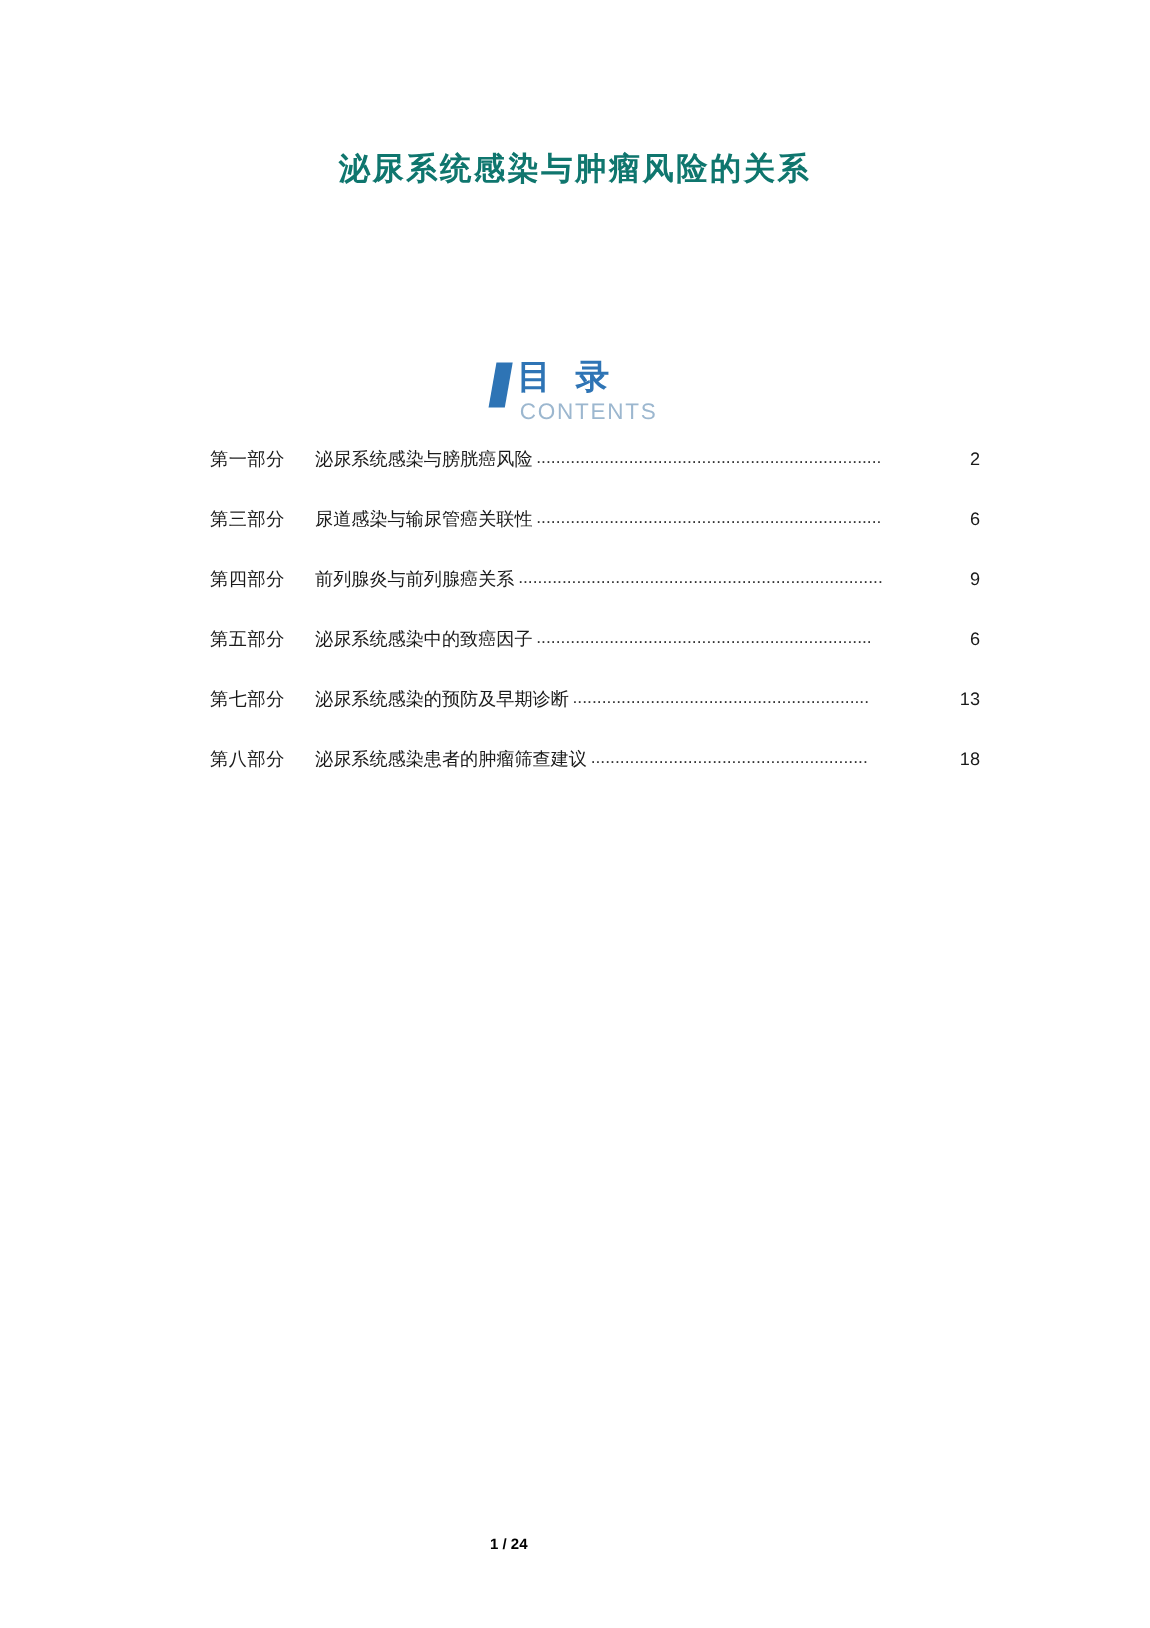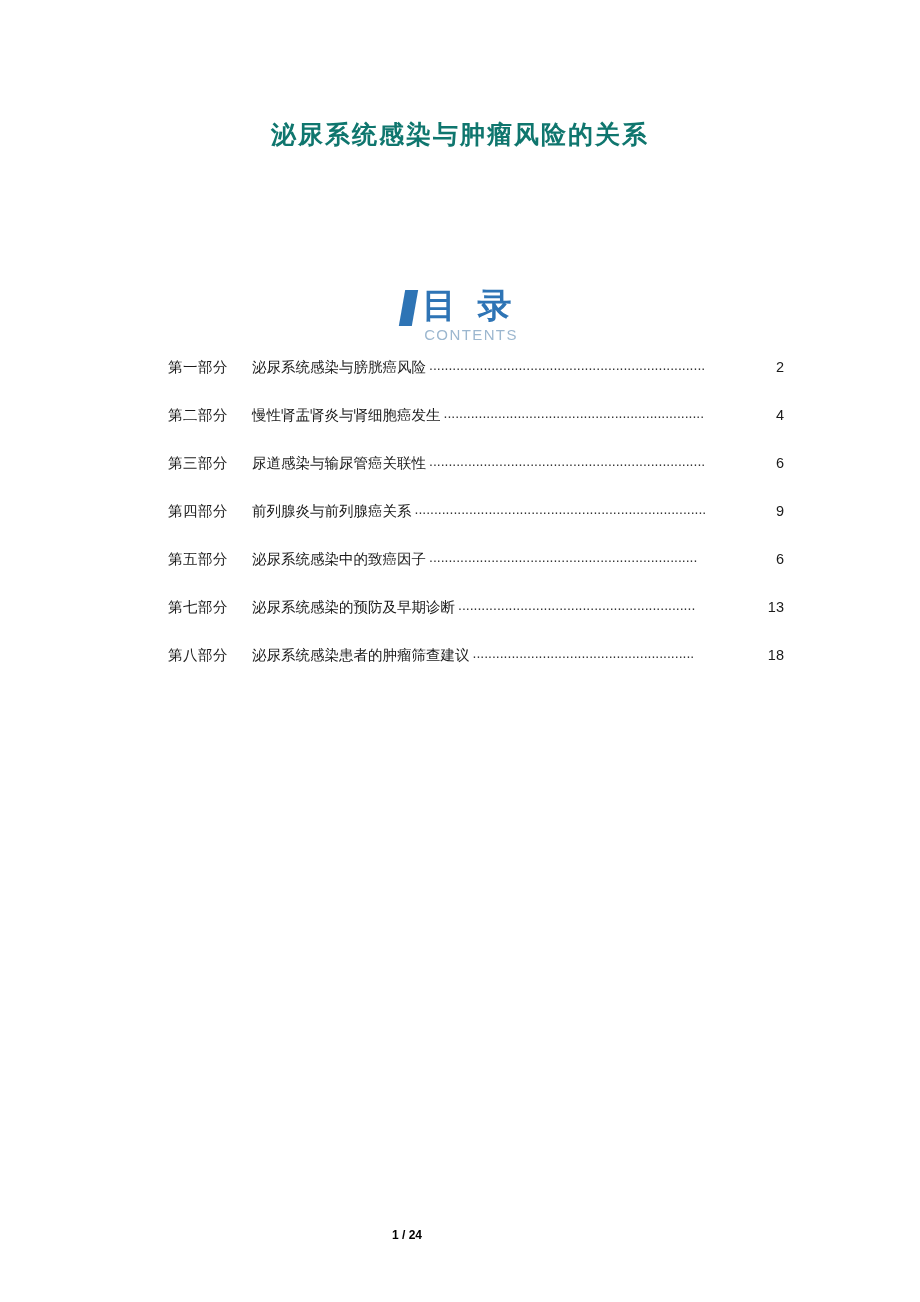--- a/index.html
+++ b/index.html
@@ -51,27 +51,27 @@
     transform: skewX(-10deg);
     margin-top: 2px;
   }
   .toc-words {
     display: flex;
     flex-direction: column;
     align-items: flex-start;
     line-height: 1;
   }
   .toc-cn {
-    font-size: 34px;
+    font-size: 27px;
     font-weight: bold;
     color: #2e74b5;
     letter-spacing: 6px;
   }
   .toc-en {
-    font-size: 15px;
+    font-size: 18px;
     color: #9cb7cf;
     letter-spacing: 1.4px;
     margin-top: 5px;
     margin-left: 2px;
   }
   .toc-list {
     position: absolute;
     top: 358px;
     left: 168px;
     width: 616px;
@@ -139,26 +139,20 @@
 
   <div class="toc-list">
 
     <div class="toc-row">
       <span class="toc-part">第一部分</span>
       <span class="toc-label">泌尿系统感染与膀胱癌风险</span>
       <span class="toc-dots">.......................................................................</span>
       <span class="toc-page">2</span>
     </div>
 
-    <div class="toc-row">
-      <span class="toc-part">第二部分</span>
-      <span class="toc-label">慢性肾盂肾炎与肾细胞癌发生</span>
-      <span class="toc-dots">...................................................................</span>
-      <span class="toc-page">4</span>
-    </div>
 
     <div class="toc-row">
       <span class="toc-part">第三部分</span>
       <span class="toc-label">尿道感染与输尿管癌关联性</span>
       <span class="toc-dots">.......................................................................</span>
       <span class="toc-page">6</span>
     </div>
 
     <div class="toc-row">
       <span class="toc-part">第四部分</span>

